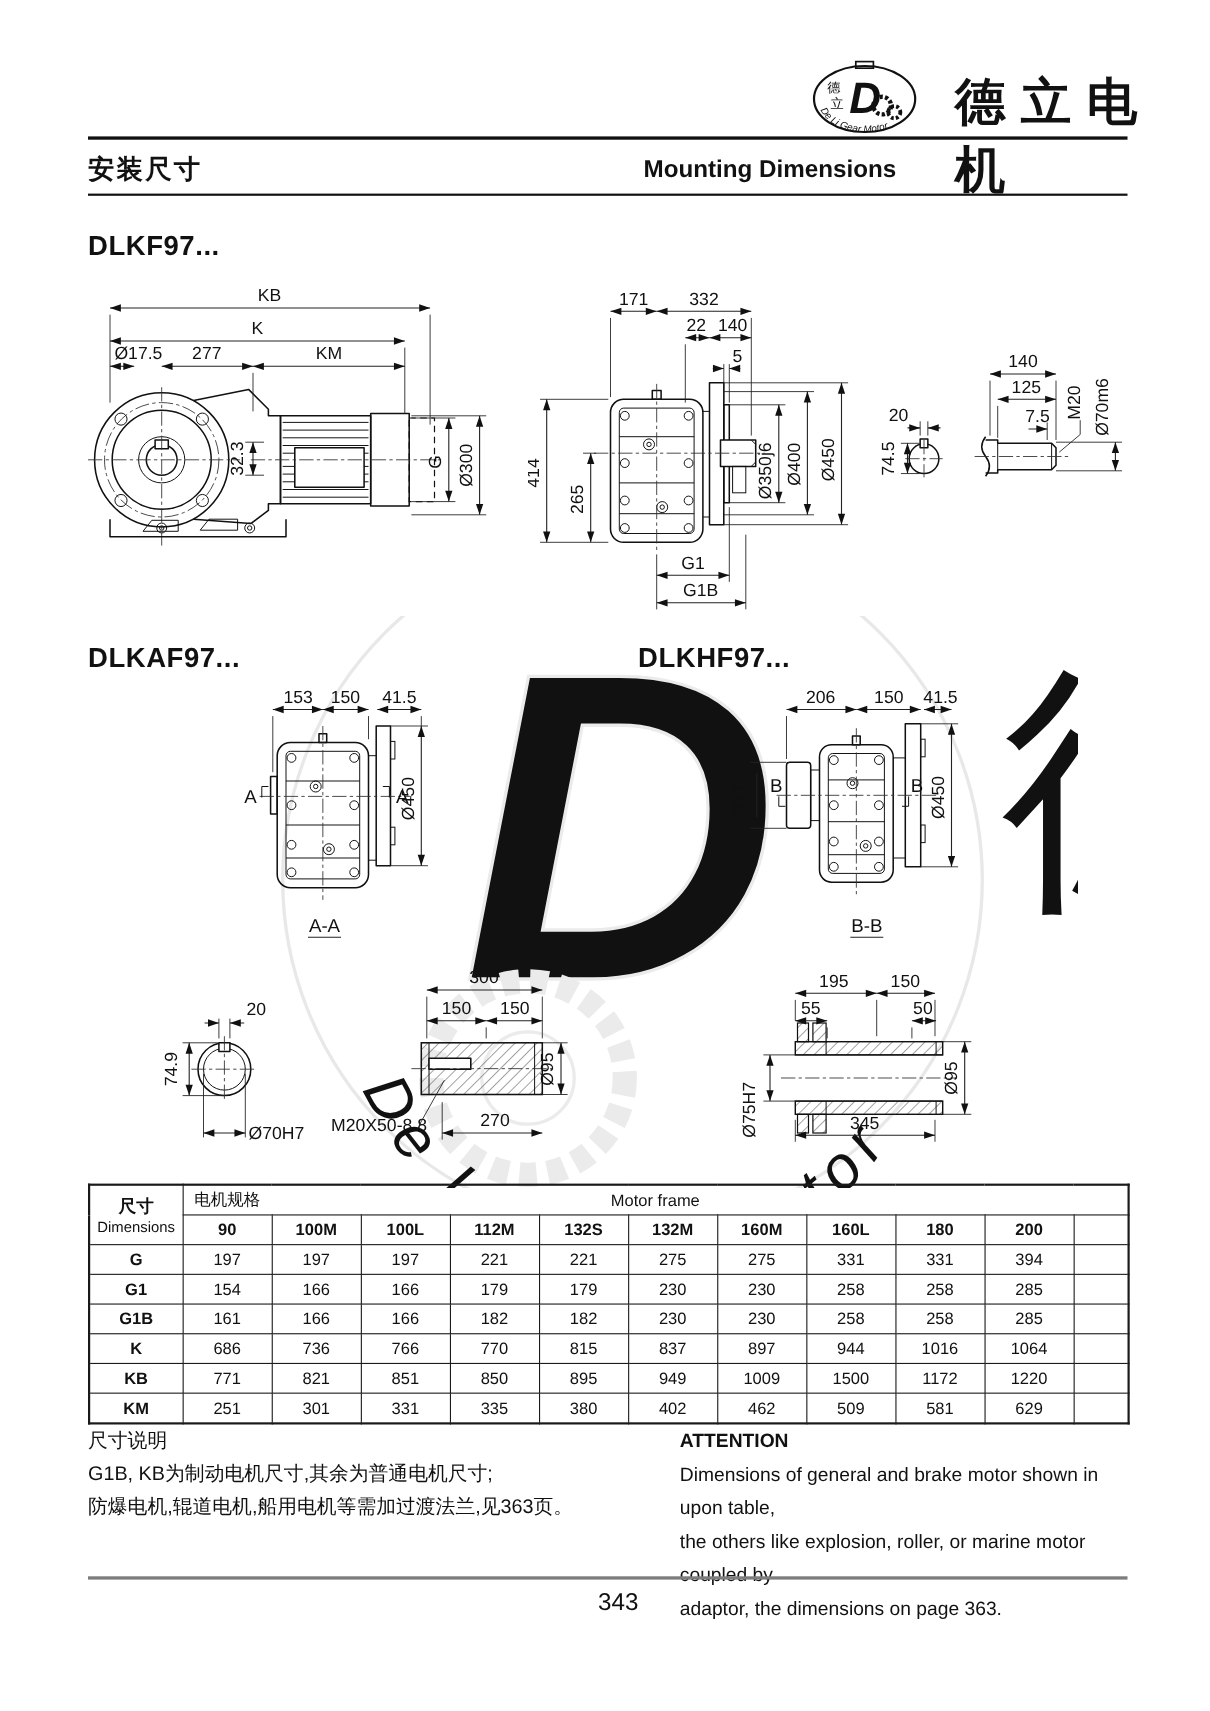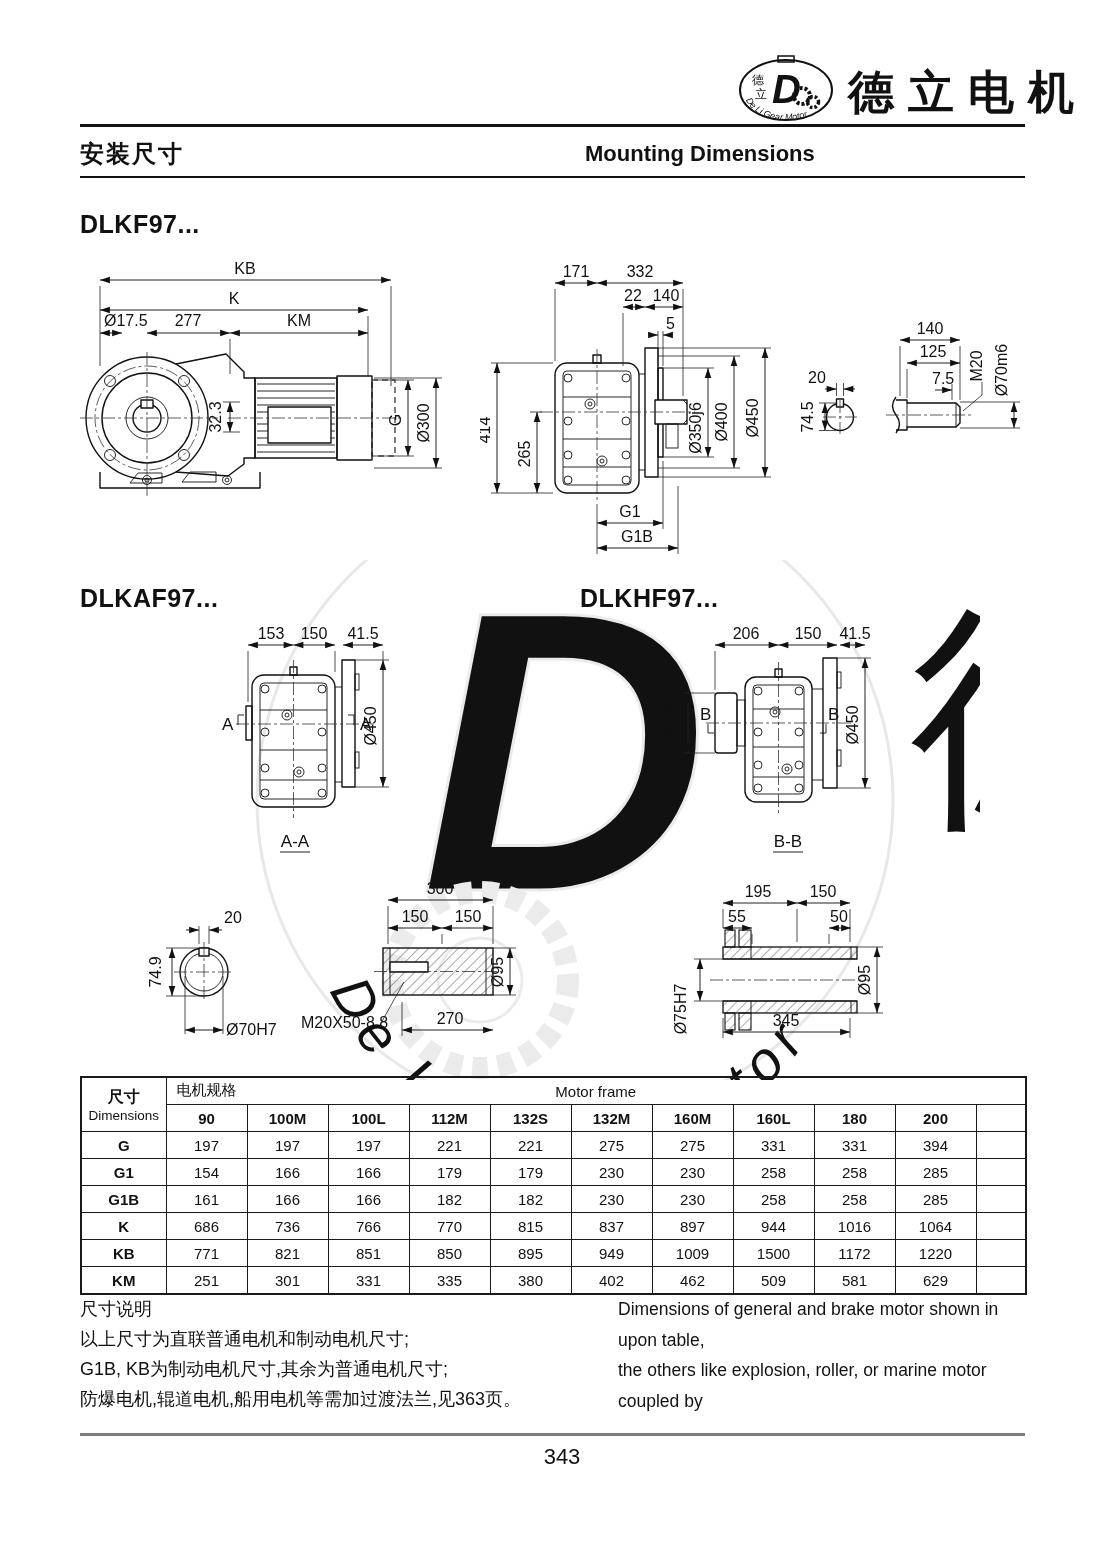--- a/index.html
+++ b/index.html
@@ -13,21 +13,21 @@
   .olf{stroke:#111;stroke-width:1.4;fill:#fff;stroke-linejoin:round;}
   .th{stroke:#111;stroke-width:0.9;fill:none;}
   .cl{stroke:#333;stroke-width:0.8;fill:none;stroke-dasharray:13 3 3 3;}
   .dash{stroke:#111;stroke-width:1.1;fill:none;stroke-dasharray:6 4;}
   .dl{stroke:#222;stroke-width:1;fill:none;}
   .xl{stroke:#222;stroke-width:0.8;fill:none;}
   svg text{font-family:"Liberation Sans",sans-serif;fill:#111;}
   .dt{font-size:16px;}
   .sect{font-size:17px;}
   .modeltitle{font-size:25px;font-weight:bold;letter-spacing:0.5px;}
-  .brand{font-family:"Liberation Serif",serif;font-weight:bold;font-size:46px;letter-spacing:14px;}
+  .brand{font-family:"Liberation Serif",serif;font-weight:bold;font-size:46px;letter-spacing:14px;margin-left:20px;}
   .h-zh{font-size:24px;font-weight:bold;letter-spacing:2px;}
   .h-en{font-size:22px;font-weight:bold;}
   
   table.dim{border-collapse:collapse;table-layout:fixed;width:945px;}
   table.dim td{border:1.5px solid #1a1a1a;text-align:center;vertical-align:middle;
                font-size:15px;padding:0;height:26px;overflow:hidden;white-space:nowrap;}
   table.dim{border:2px solid #1a1a1a;}
   td.c0 .zh{font-size:16px;font-weight:bold;}
   td.c0 .en{font-size:13.5px;}
   td.frame{position:relative;text-align:center;}
@@ -610,23 +610,24 @@
     <td>581</td>
     <td>629</td>
     <td></td>
   </tr>
 </tbody>
     </table>
 </div>
 
 <div class="abs notes-zh" style="left:80px;top:1294px;width:490px;z-index:2">
   <div>尺寸说明</div>
-  <div>以上尺寸为直联普通电机和制动电机尺寸;</div>
   <div>G1B, KB为制动电机尺寸,其余为普通电机尺寸;</div>
   <div>防爆电机,辊道电机,船用电机等需加过渡法兰,见363页。</div>
 </div>
 <div class="abs notes-en" style="left:618px;top:1294px;width:420px;z-index:2">
+  <div class="attn">ATTENTION</div>
   <div>Dimensions of general and brake motor shown in upon table,</div>
   <div>the others like explosion, roller, or marine motor coupled by</div>
+  <div>adaptor, the dimensions on page 363.</div>
 </div>
 
 <div class="abs grayrule" style="left:80px;top:1433px;width:945px;height:2.5px;z-index:2"></div>
 <div class="abs pagenum" style="left:12px;top:1444px;width:1100px;text-align:center;z-index:2">343</div>
 
 </body></html>

